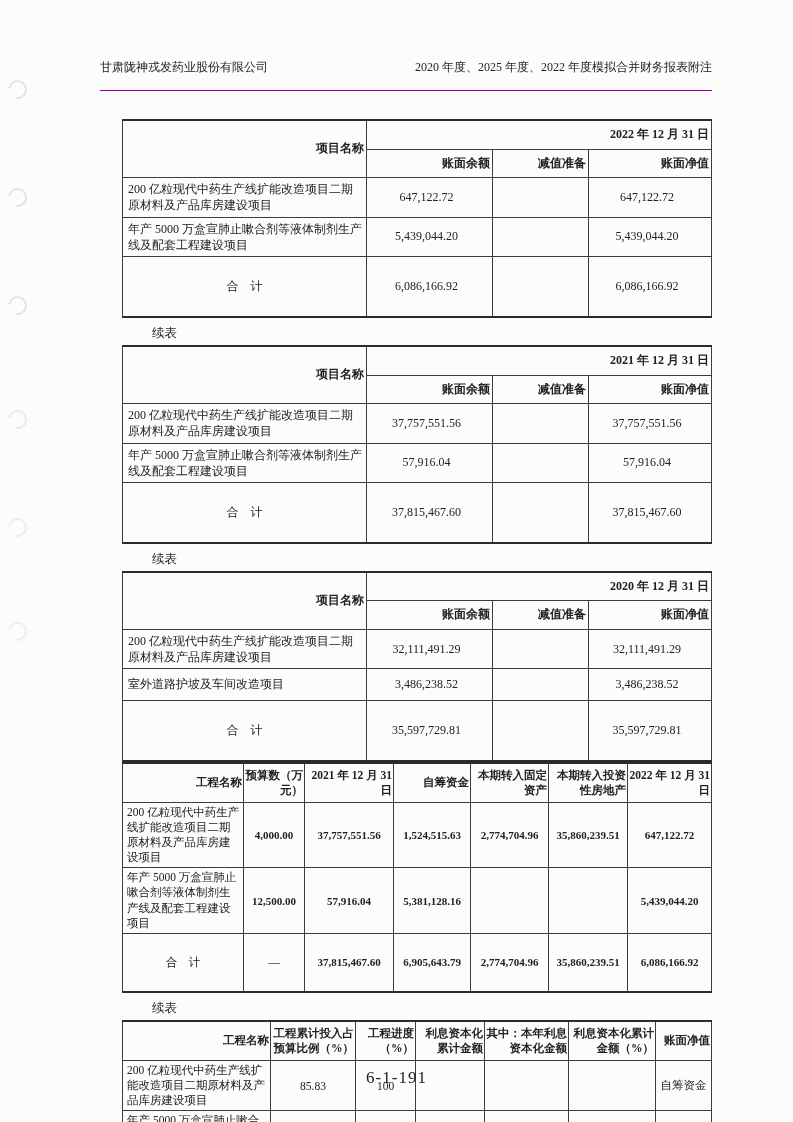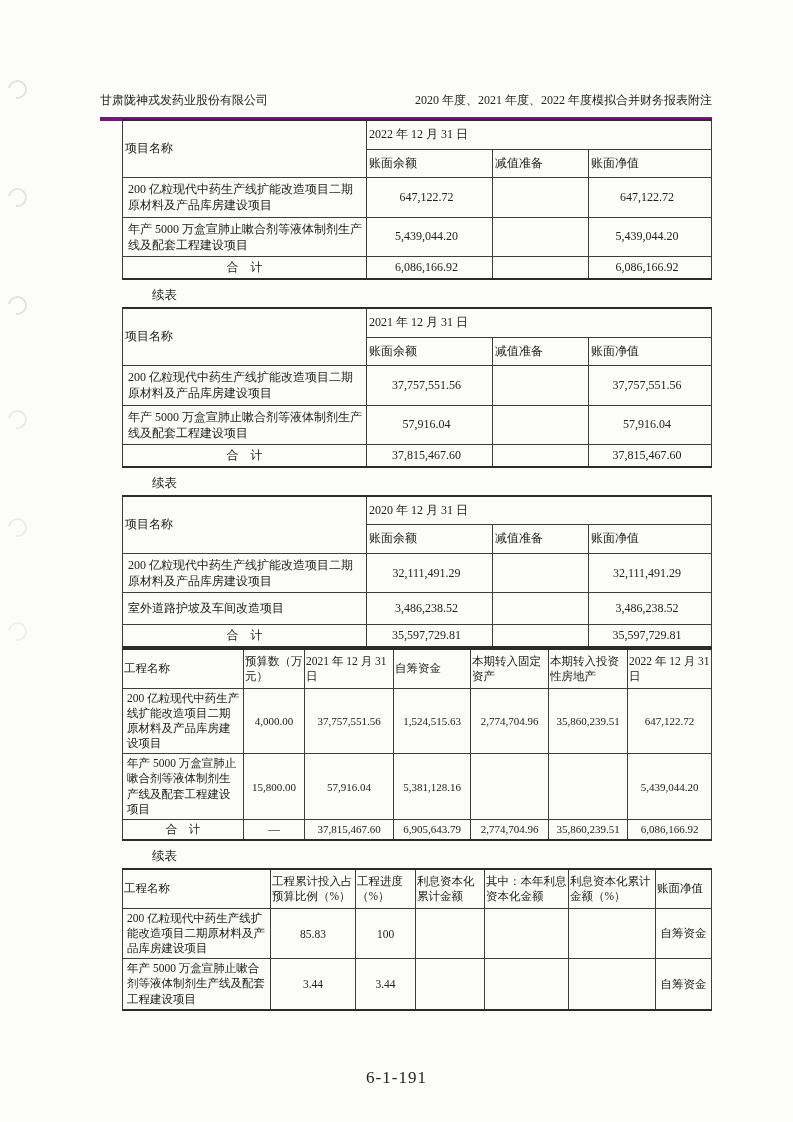--- a/index.html
+++ b/index.html
@@ -13,41 +13,41 @@
     overflow:hidden;
   }
   
   .ring{
     position:absolute;left:8px;width:15px;height:15px;
     border:2px solid #e3e3e0;border-radius:50%;
     border-left-color:transparent;
     transform:rotate(-35deg);
   }
   .page-header{
-    position:absolute;left:100px;top:92px;width:612px;
+    position:absolute;left:100px;top:59px;width:612px;
     display:flex;justify-content:space-between;align-items:flex-end;
-    border-bottom:4px solid #701a75;
-    padding-bottom:8px;
+    border-bottom:1px solid #701a75;
+    padding-bottom:14px;
     font-size:12px;
   }
   .content{position:absolute;left:122px;top:119px;width:589px;}
   table.tbl{
     border-collapse:collapse;table-layout:fixed;width:589px;
     font-size:12px;color:#212121;
   }
   table.tbl{border-top:2px solid #2c2c2c;border-bottom:2px solid #2c2c2c;}
   .tbl th,.tbl td{border:1px solid #3d3d3d;vertical-align:middle;}
-  .tbl th{font-weight:normal;text-align:left;padding:6px 2px;line-height:1.3;}
+  .tbl th{font-weight:bold;text-align:right;padding:6px 2px;line-height:1.3;}
   .tbl td.name{text-align:left;padding:3px 4px 3px 5px;line-height:1.35;}
   .tbl td.num{text-align:center;padding:3px 8px 3px 2px;}
   .tbl td.center{text-align:center;padding:3px 2px;}
-  .tbl td.total-label{text-align:center;padding:2px 2px;}
+  .tbl td.total-label{text-align:center;padding:21px 2px;}
   .tbl.small{font-size:11.5px;}
   .tbl.small th{padding:4px 1px;}
-  .tbl.small td.num{font-size:11px;padding:1px 2px;}
+  .tbl.small td.num{font-size:11px;padding:1px 2px;font-weight:bold;}
   .tbl.small td.name{padding:2px 3px 2px 4px;line-height:1.32;}
   .cont-label{margin:7px 0 3px 30px;font-size:12.5px;height:17px;}
   .section-title{margin:9px 0 5px 16px;font-size:13px;height:19px;letter-spacing:.5px;}
   .page-footer{position:absolute;left:0;width:793px;text-align:center;}
   .footer-page{top:1048px;font-size:12px;}
   .footer-code{top:1068px;font-size:17px;letter-spacing:1px;}
 </style>
 </head>
 <body>
 
@@ -55,21 +55,21 @@
 
   <span class="ring" style="top:80px"></span>
   <span class="ring" style="top:188px"></span>
   <span class="ring" style="top:296px"></span>
   <span class="ring" style="top:410px; opacity:.7"></span>
   <span class="ring" style="top:518px; opacity:.6"></span>
   <span class="ring" style="top:622px; opacity:.5"></span>
 
   <div class="page-header">
     <span>甘肃陇神戎发药业股份有限公司</span>
-    <span>2020 年度、2021 年度、2022 年度模拟合并财务报表附注</span>
+    <span>2020 年度、2025 年度、2022 年度模拟合并财务报表附注</span>
   </div>
 
   <div class="content">
 
     <table class="tbl">
       <colgroup>
           <col style="width:244px">
           <col style="width:126px">
           <col style="width:96px">
           <col style="width:123px">
@@ -210,21 +210,21 @@
         <td class="name">200 亿粒现代中药生产线扩能改造项目二期原材料及产品库房建设项目</td>
         <td class="num">4,000.00</td>
         <td class="num">37,757,551.56</td>
         <td class="num">1,524,515.63</td>
         <td class="num">2,774,704.96</td>
         <td class="num">35,860,239.51</td>
         <td class="num">647,122.72</td>
       </tr>
       <tr>
         <td class="name">年产 5000 万盒宣肺止嗽合剂等液体制剂生产线及配套工程建设项目</td>
-        <td class="num">15,800.00</td>
+        <td class="num">12,500.00</td>
         <td class="num">57,916.04</td>
         <td class="num">5,381,128.16</td>
         <td class="num"></td>
         <td class="num"></td>
         <td class="num">5,439,044.20</td>
       </tr>
       <tr>
         <td class="total-label">合　计</td>
         <td class="center">—</td>
         <td class="num">37,815,467.60</td>

